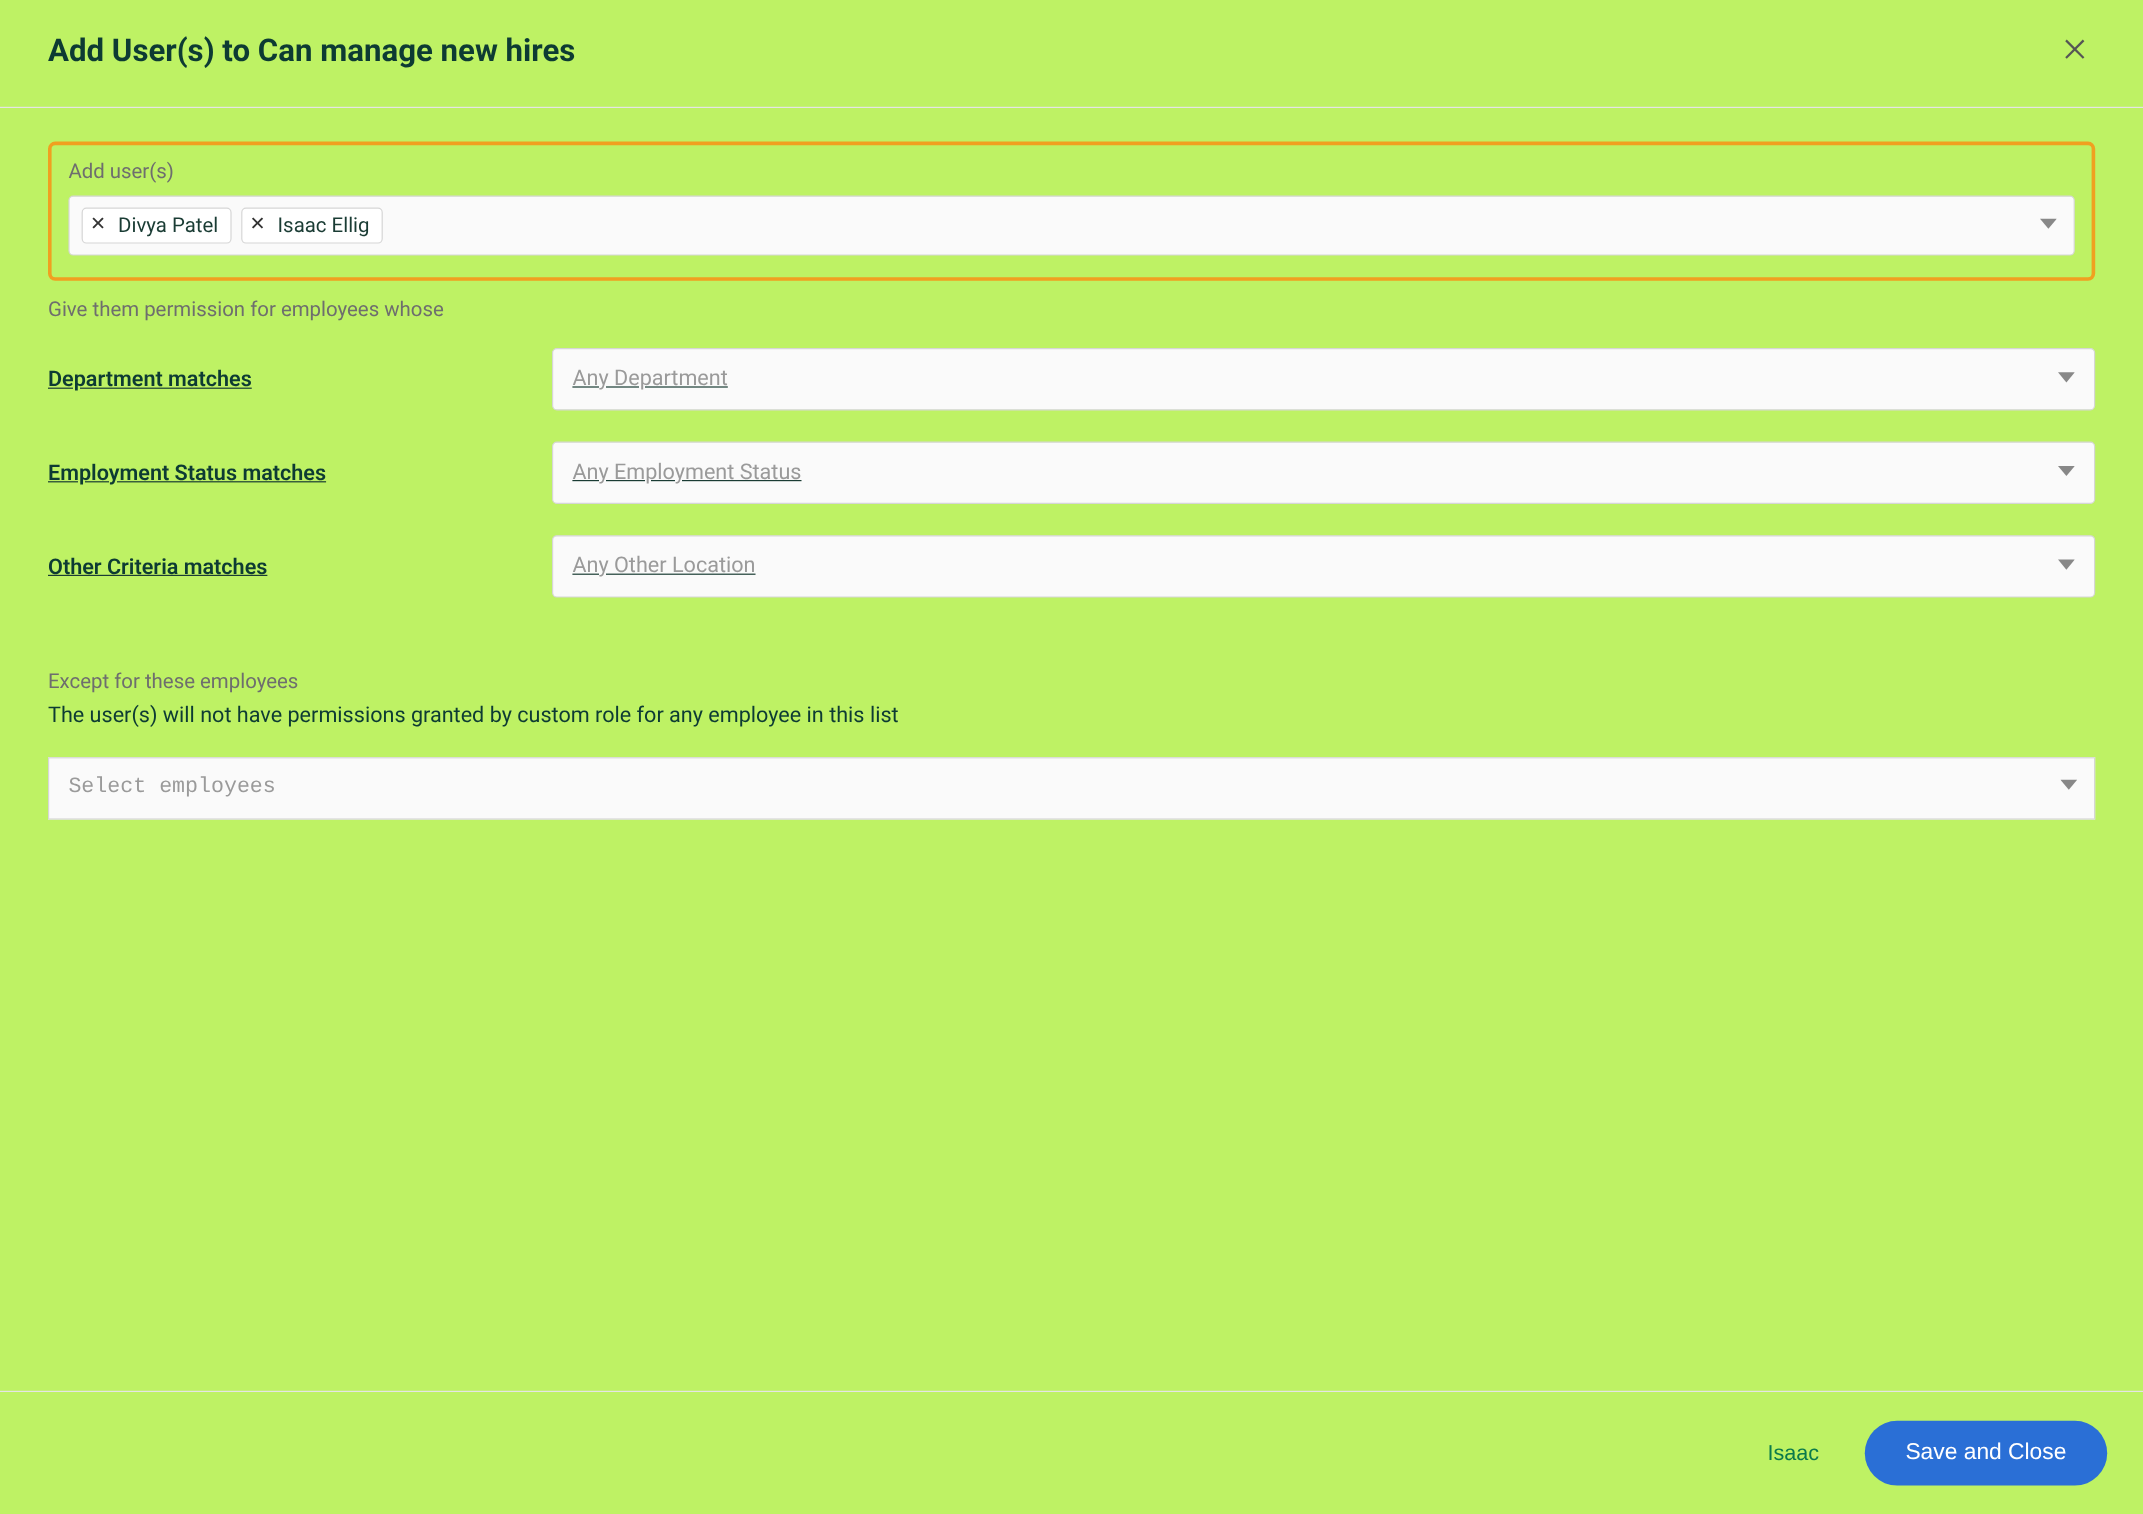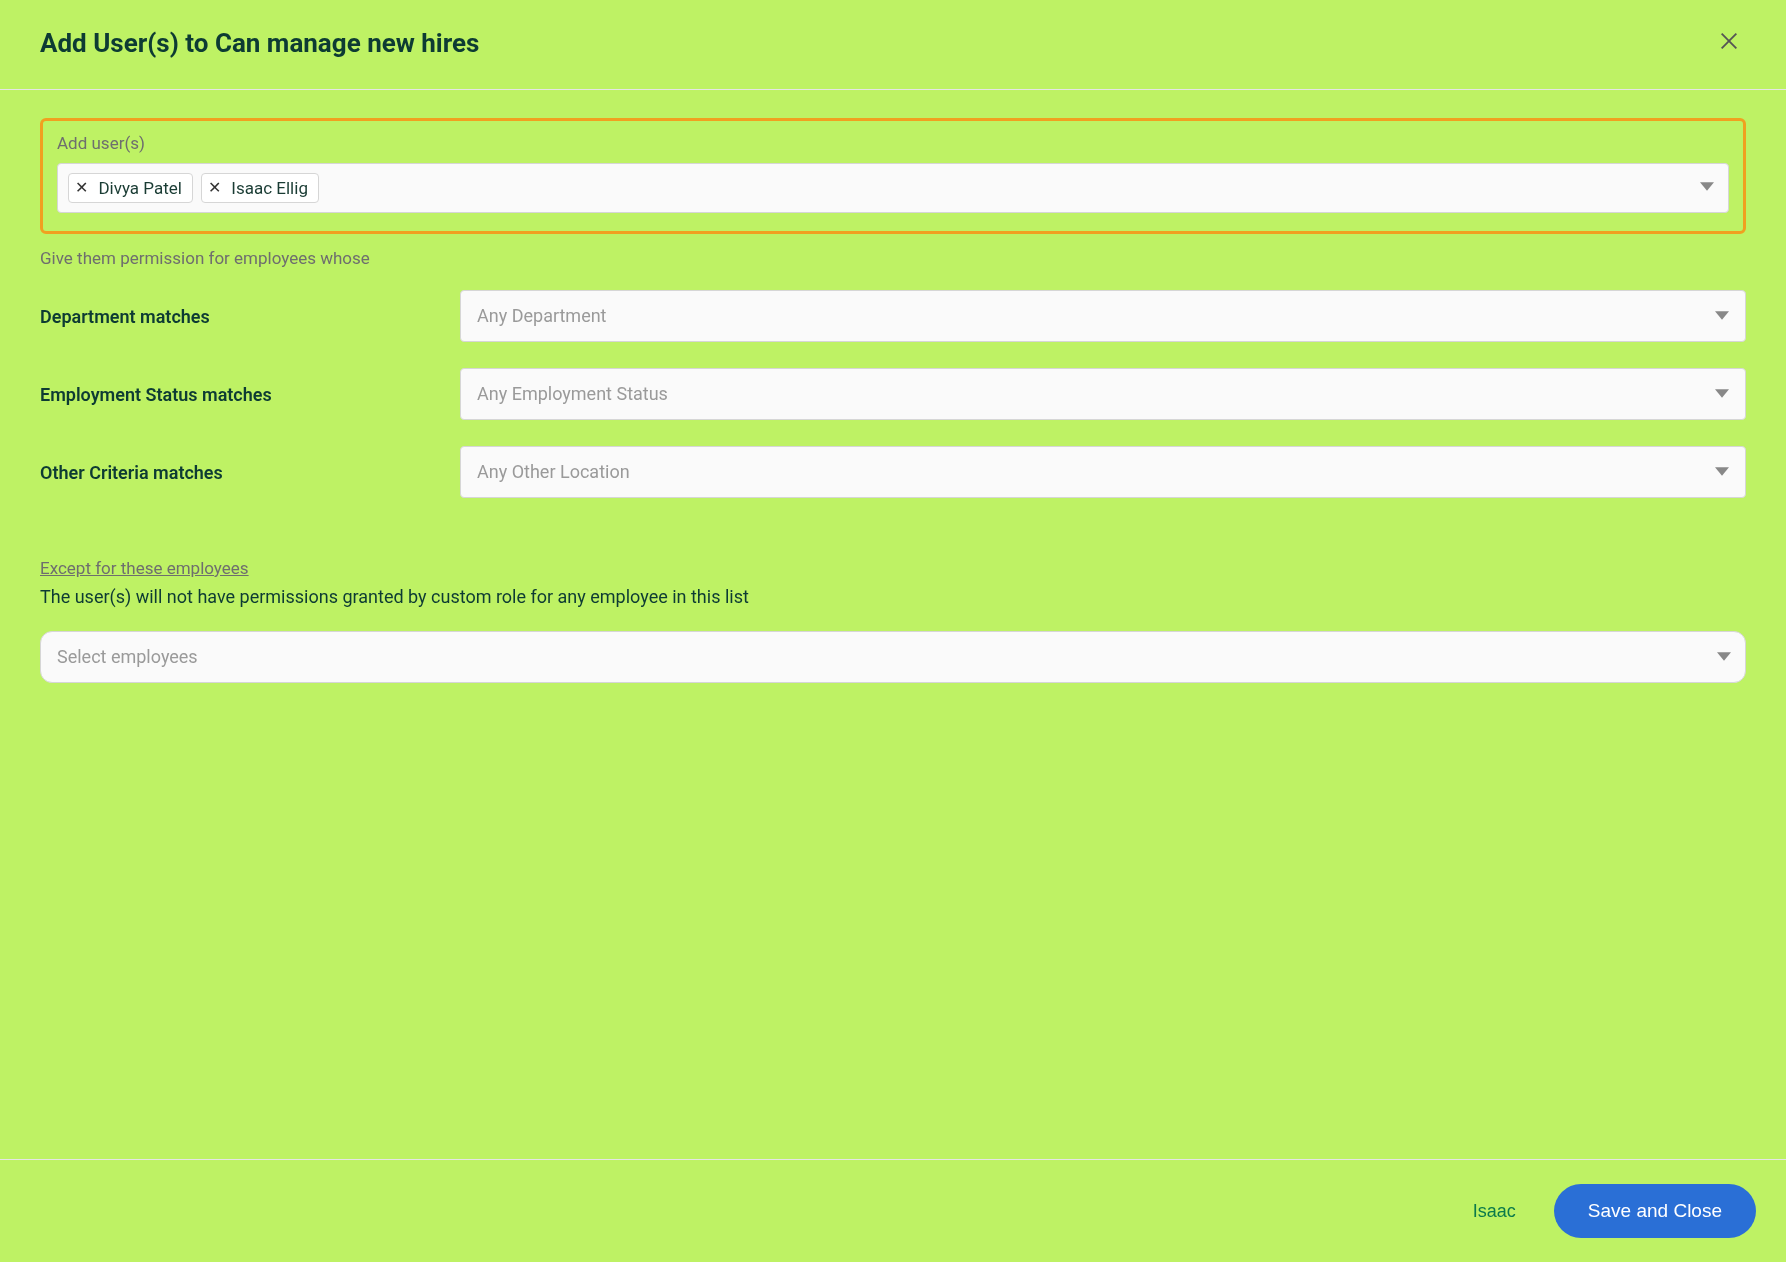--- a/index.html
+++ b/index.html
@@ -106,20 +106,21 @@
   }
   .section-label {
     font-size: 17px;
     color: #6e6e6e;
     margin-bottom: 22px;
   }
   .criteria-row {
     display: flex;
     align-items: center;
     margin-bottom: 26px;
+    text-decoration: underline;
   }
   .criteria-label {
     width: 420px;
     font-size: 18px;
     font-weight: 600;
     color: #0d3b33;
   }
   .select-box {
     flex: 1;
     border: 1px solid #d6d6d6;
@@ -135,38 +136,38 @@
   .select-box .dropdown-caret {
     right: 16px;
   }
   .except-section {
     margin-top: 60px;
   }
   .except-label {
     font-size: 17px;
     color: #6e6e6e;
     margin-bottom: 8px;
-    text-decoration: underline;
   }
   .except-desc {
     font-size: 18px;
     color: #0d3b33;
     margin-bottom: 24px;
   }
   .full-select {
     width: 100%;
     border: 1px solid #d6d6d6;
     background: #fafafa;
-    border-radius: 12px;
+    border-radius: 0;
     padding: 14px 16px;
     font-size: 18px;
     color: #9a9a9a;
     position: relative;
     cursor: pointer;
     min-height: 52px;
+    font-family: Liberation Mono, monospace;
   }
   .modal-footer {
     border-top: 1px solid #e5e5e5;
     padding: 24px 30px;
     display: flex;
     justify-content: flex-end;
     align-items: center;
     gap: 24px;
   }
   .cancel-btn {

